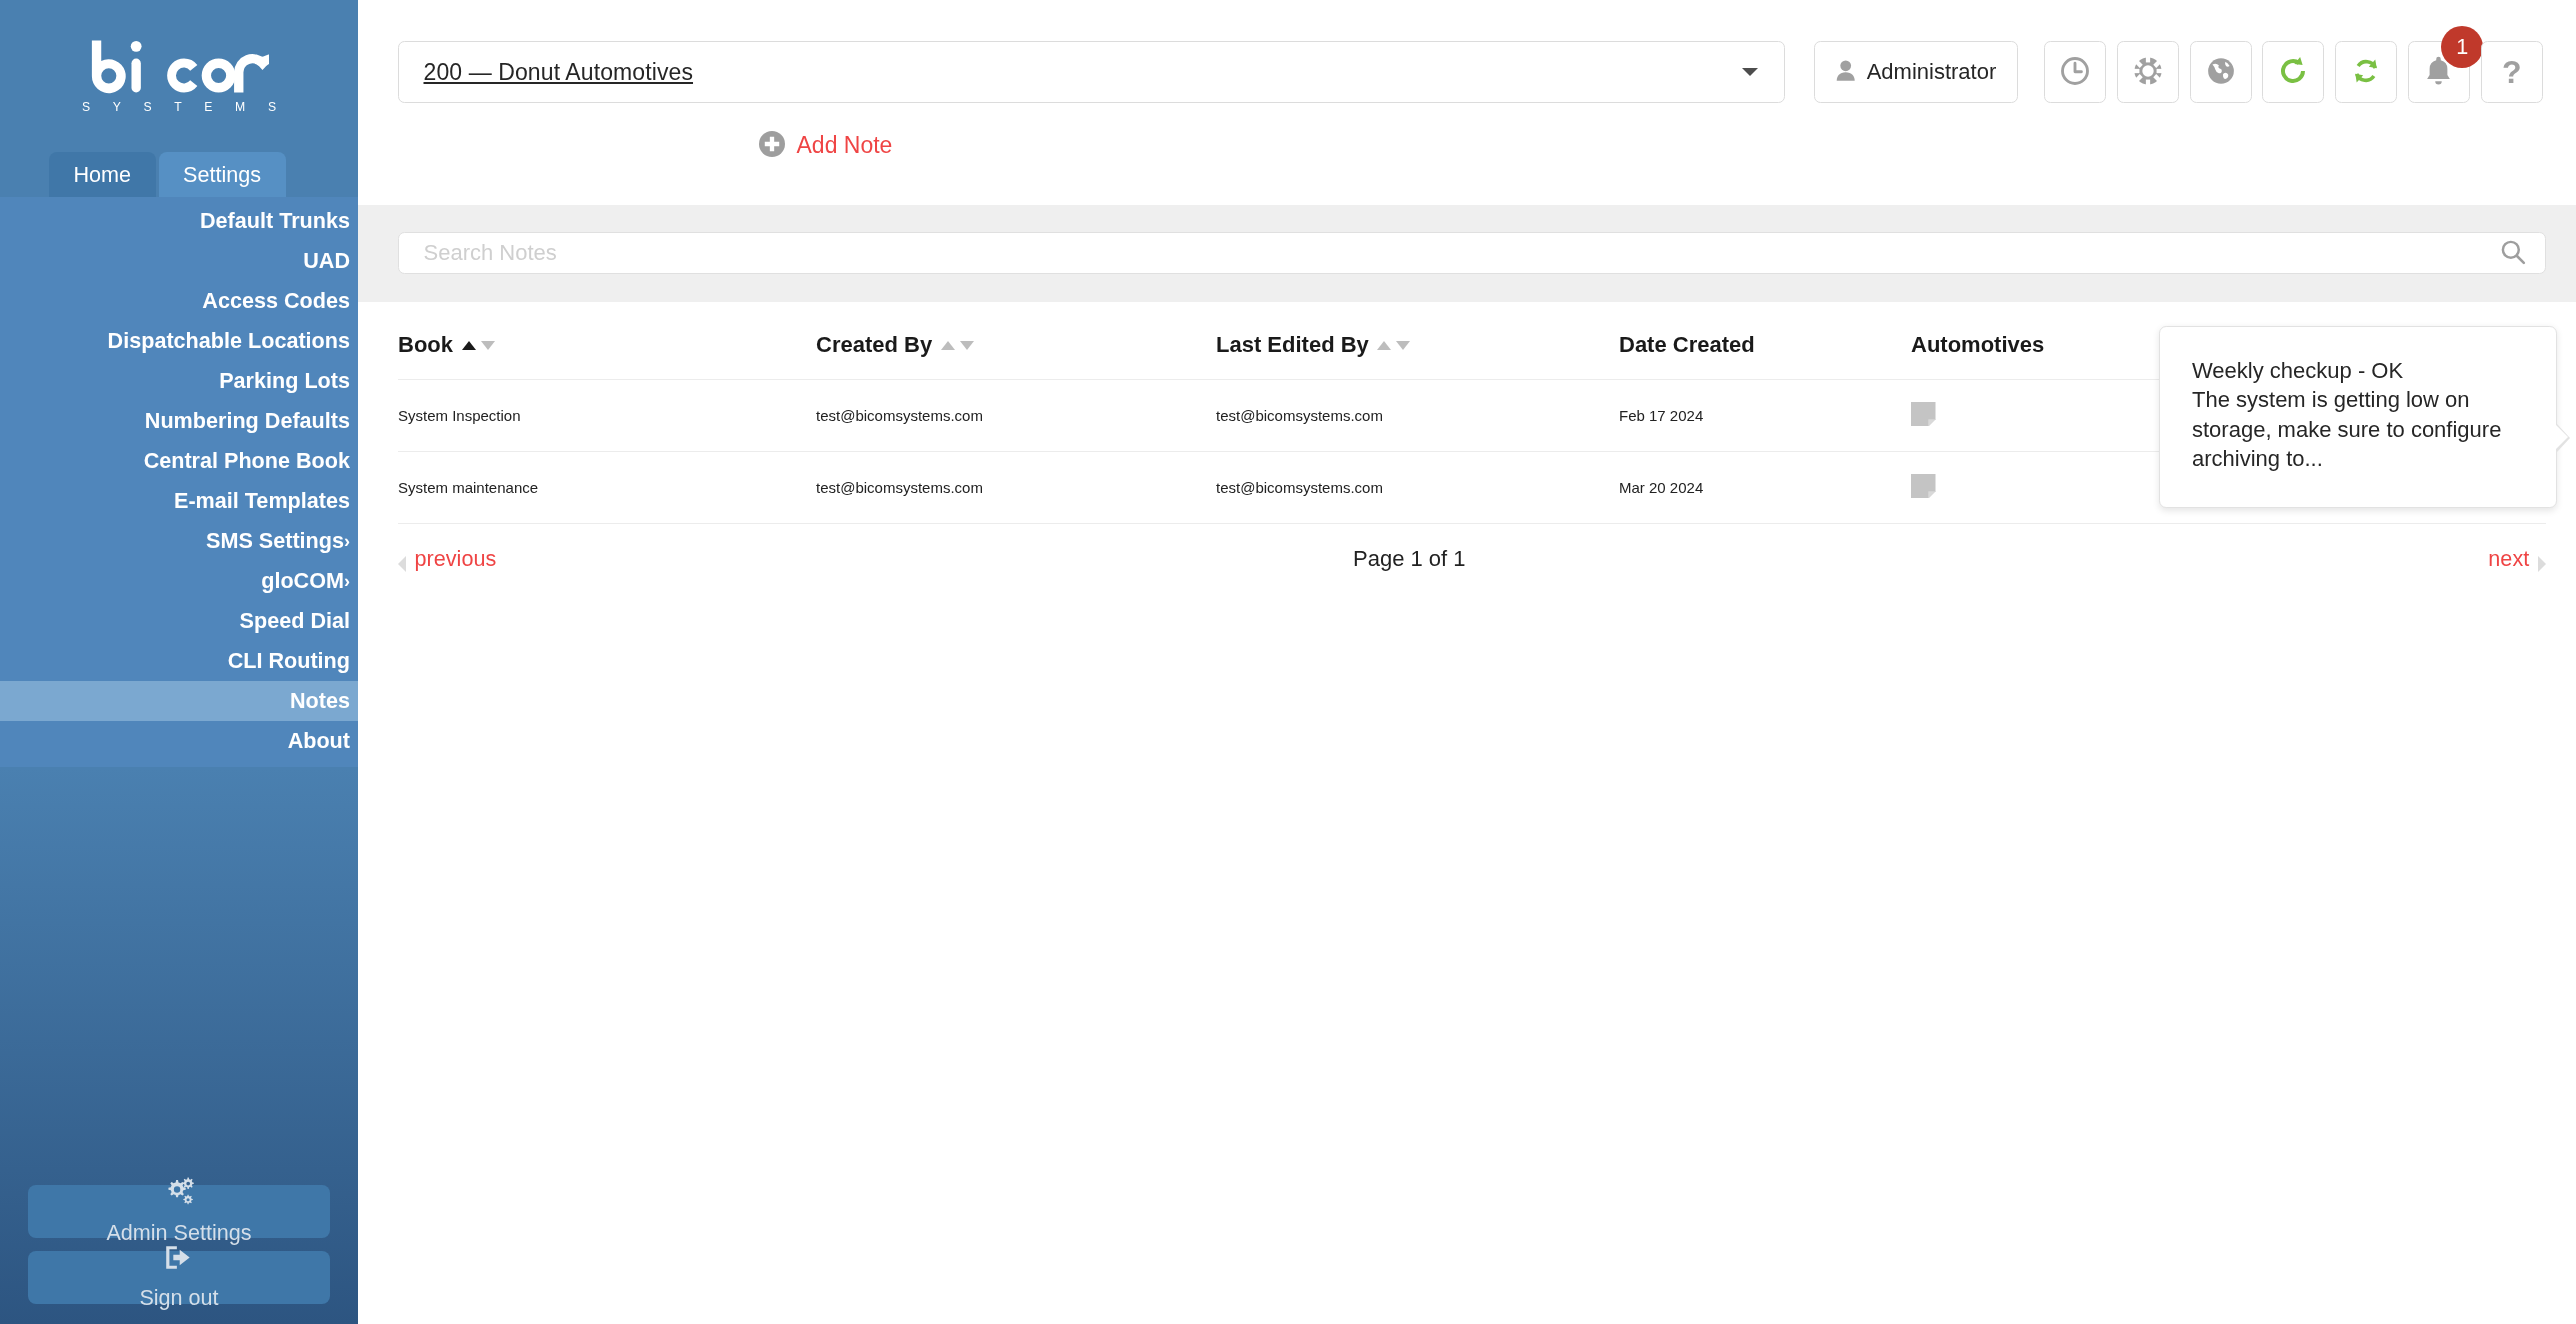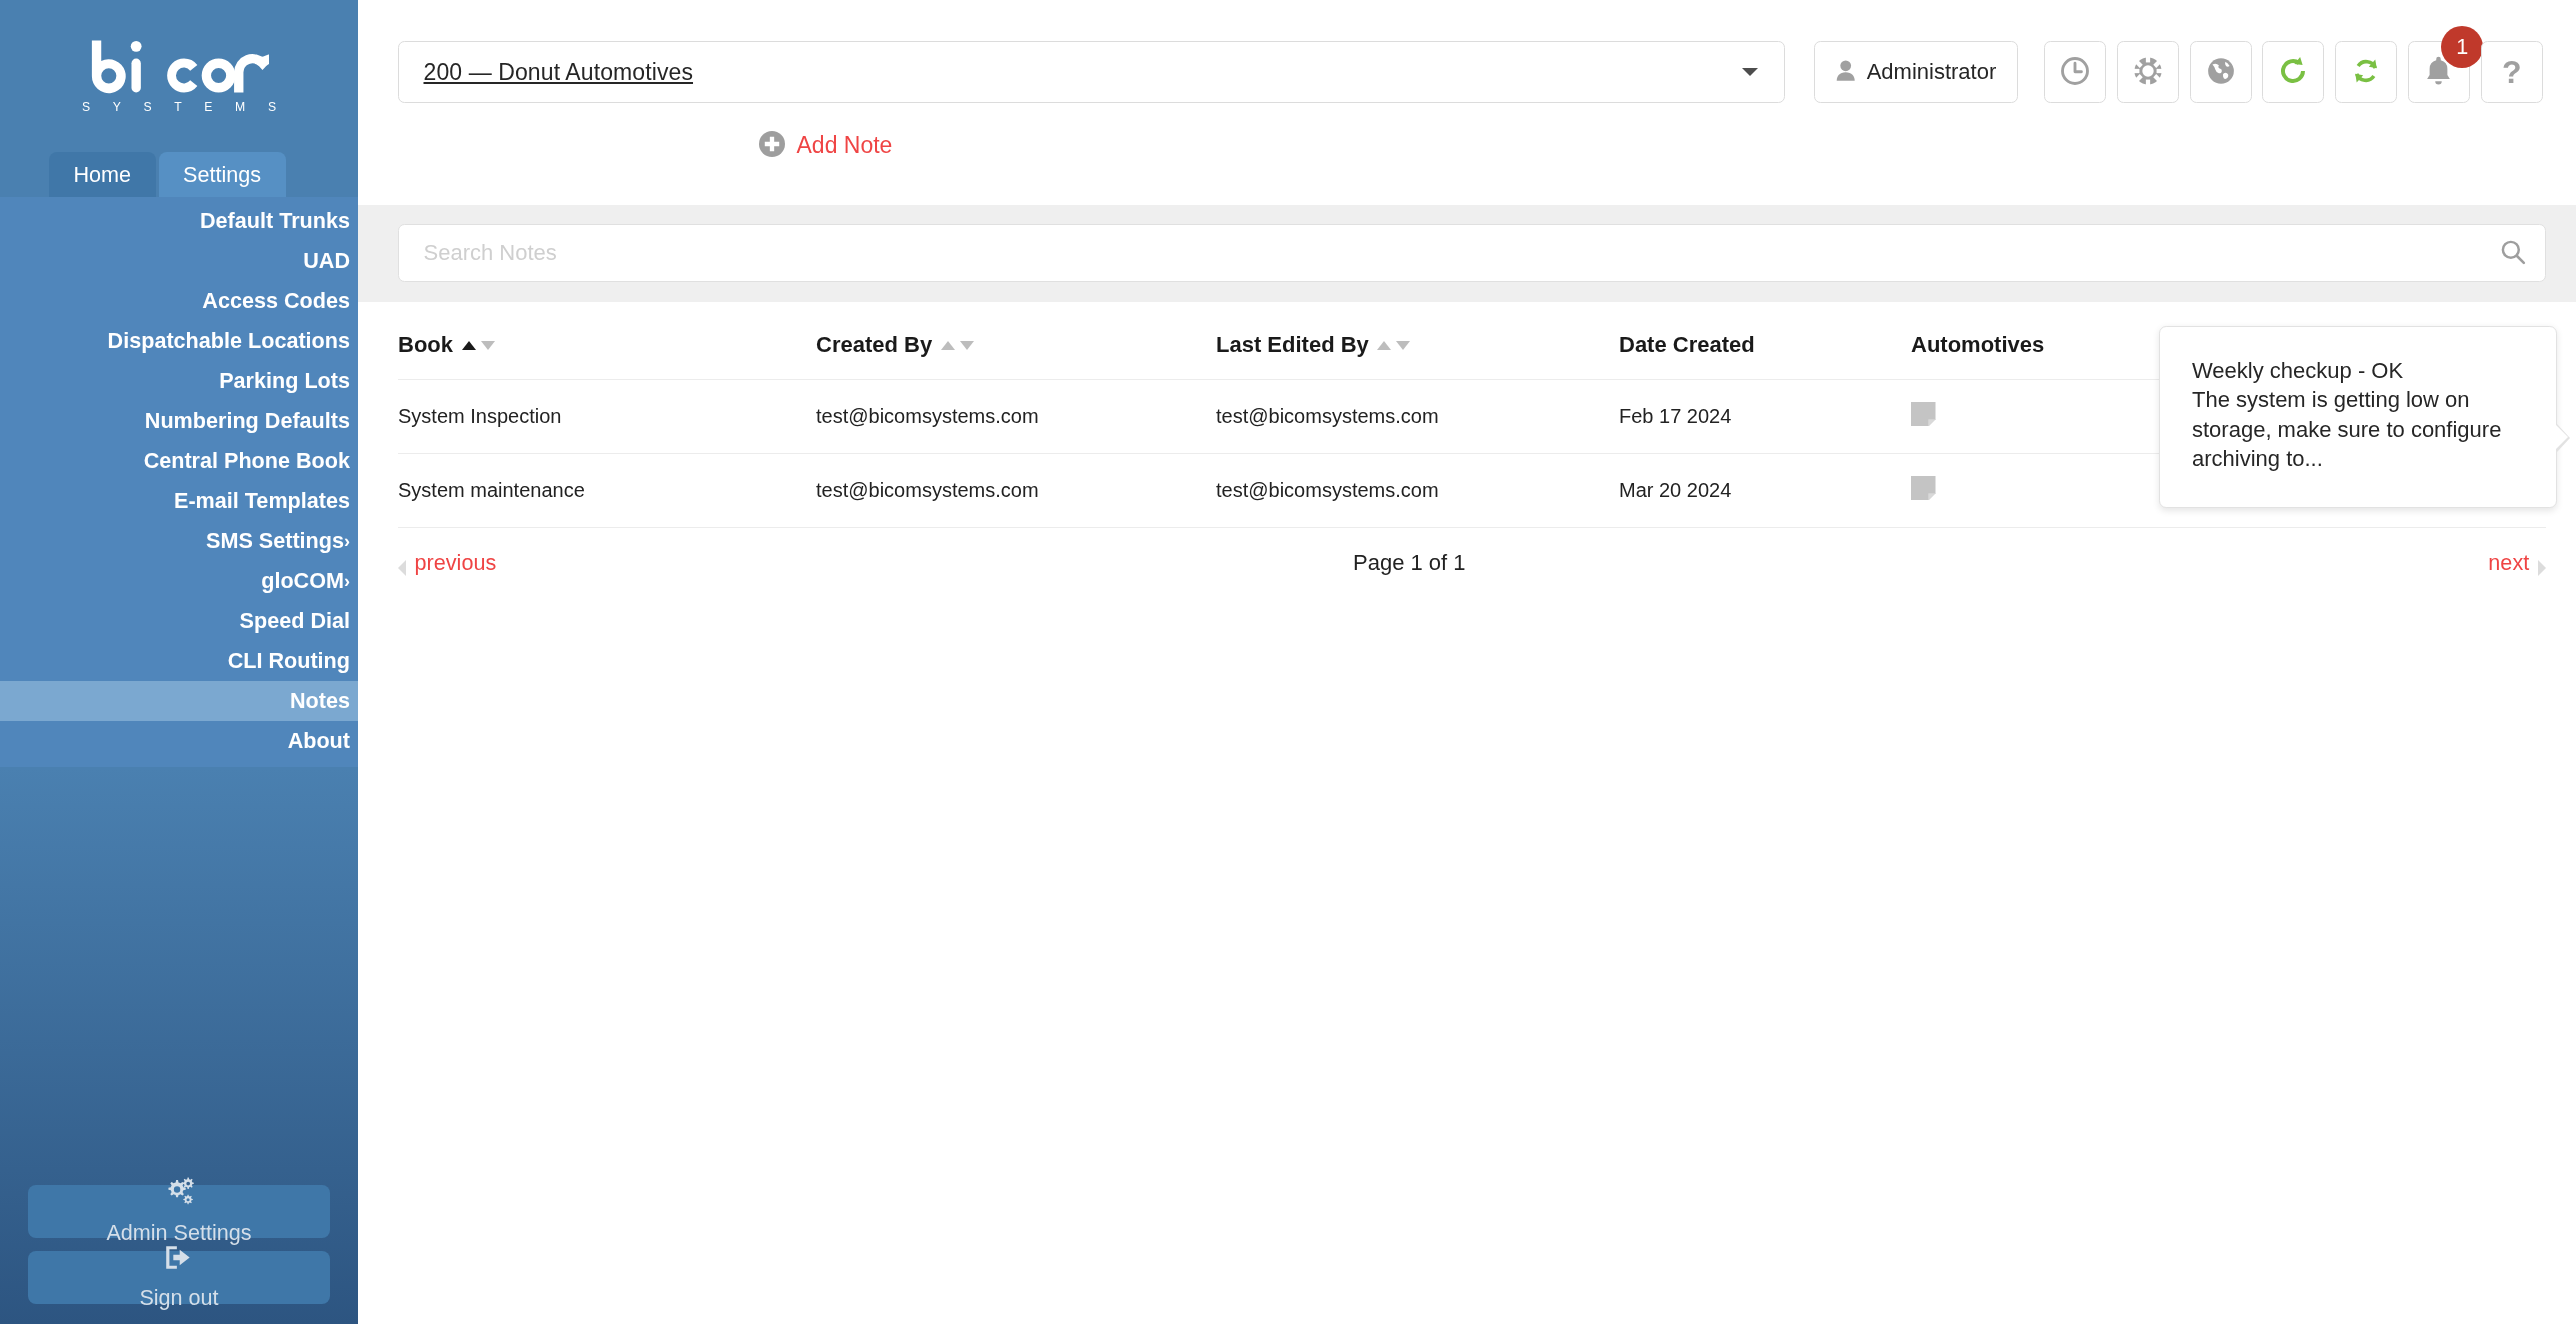--- a/index.html
+++ b/index.html
@@ -115,41 +115,41 @@
   .addnote {
     display: inline-flex; align-items: center; gap: 11.5px; cursor: pointer;
   }
   .addnote .anlabel { font-size: 23px; color: #ef4444; }
 
   .search-band {
     margin-top: 21.6px; height: 97px; background: #efefef;
     display: flex; align-items: center; padding: 0 40px;
   }
   .search-box {
-    flex: 1 1 auto; height: 58px; background: #fff;
+    flex: 1 1 auto; height: 42px; background: #fff;
     border: 0.7px solid #e0e0e0; border-radius: 6.5px;
     display: flex; align-items: center; padding: 0 19px 0 24.5px;
   }
   .search-box input {
     flex: 1 1 auto; border: none; outline: none;
     font-size: 22px; color: #333; font-family: "Liberation Sans", sans-serif;
     background: transparent;
   }
   .search-box input::placeholder { color: #cfcfcf; }
 
   
   .table-wrap { padding: 0 40px; }
   table.notes { width: 100%; border-collapse: collapse; table-layout: fixed; }
   table.notes th {
     text-align: left; font-size: 22px; font-weight: 700; color: #1a1a1a;
     padding: 30px 0 21.6px 0; border-bottom: 1.4px solid #ececec;
     white-space: nowrap;
   }
   table.notes td {
-    font-size: 20px; color: #222; padding: 19px 0 19px 0;
+    font-size: 15px; color: #222; padding: 19px 0 19px 0;
     border-bottom: 1.4px solid #ececec; white-space: nowrap;
   }
   .sorters { display: inline-flex; gap: 5px; margin-left: 8.6px; vertical-align: 1.4px; }
   .tri-up {
     width:0;height:0;border-left:7.2px solid transparent;border-right:7.2px solid transparent;
     border-bottom:9.4px solid #bdbdbd; display:inline-block;
   }
   .tri-down {
     width:0;height:0;border-left:7.2px solid transparent;border-right:7.2px solid transparent;
     border-top:9.4px solid #bdbdbd; display:inline-block;

